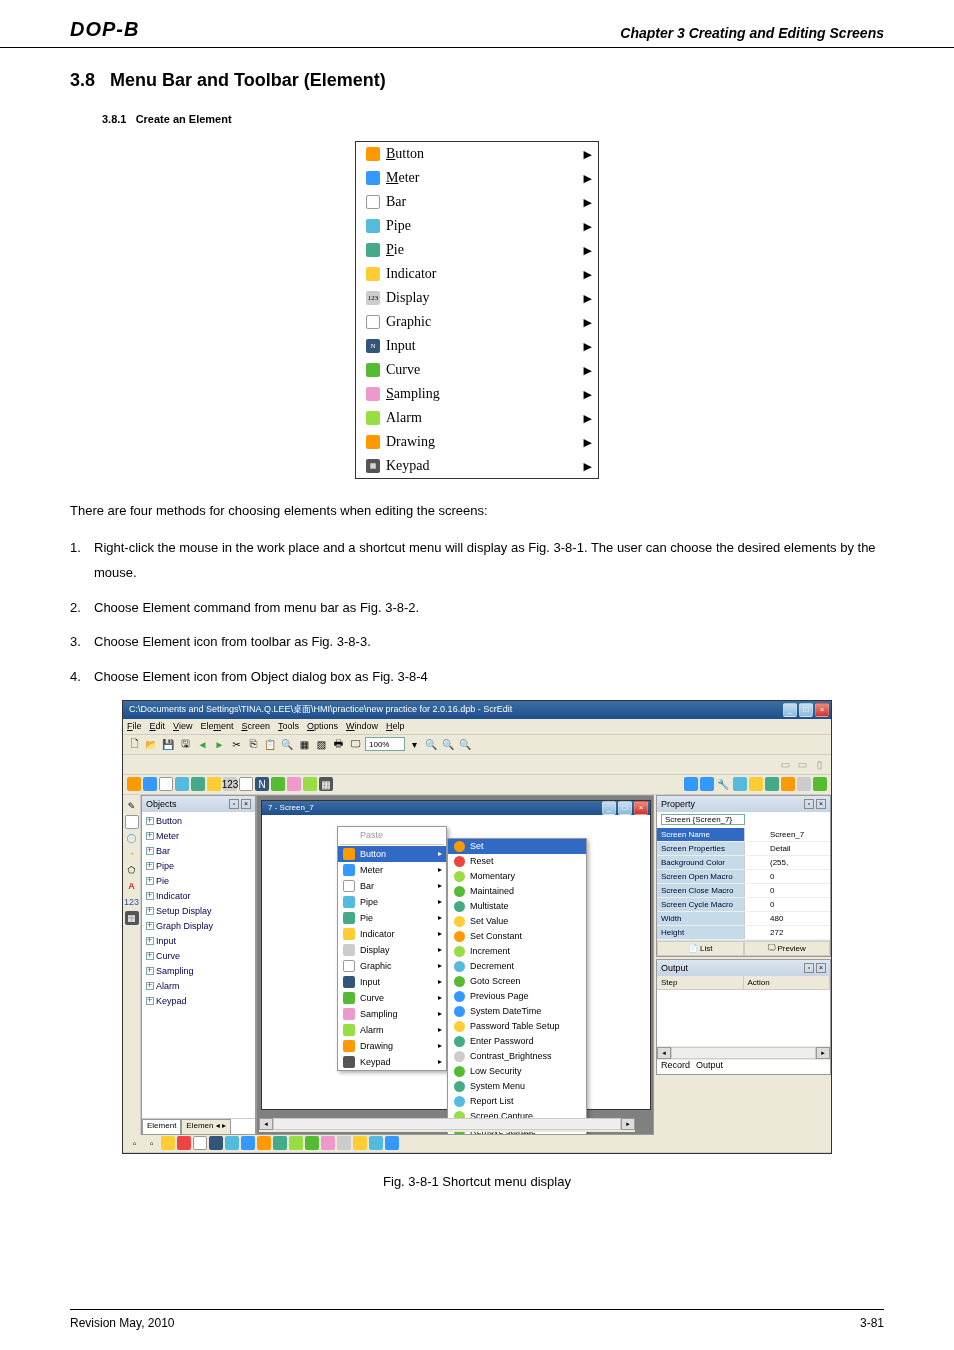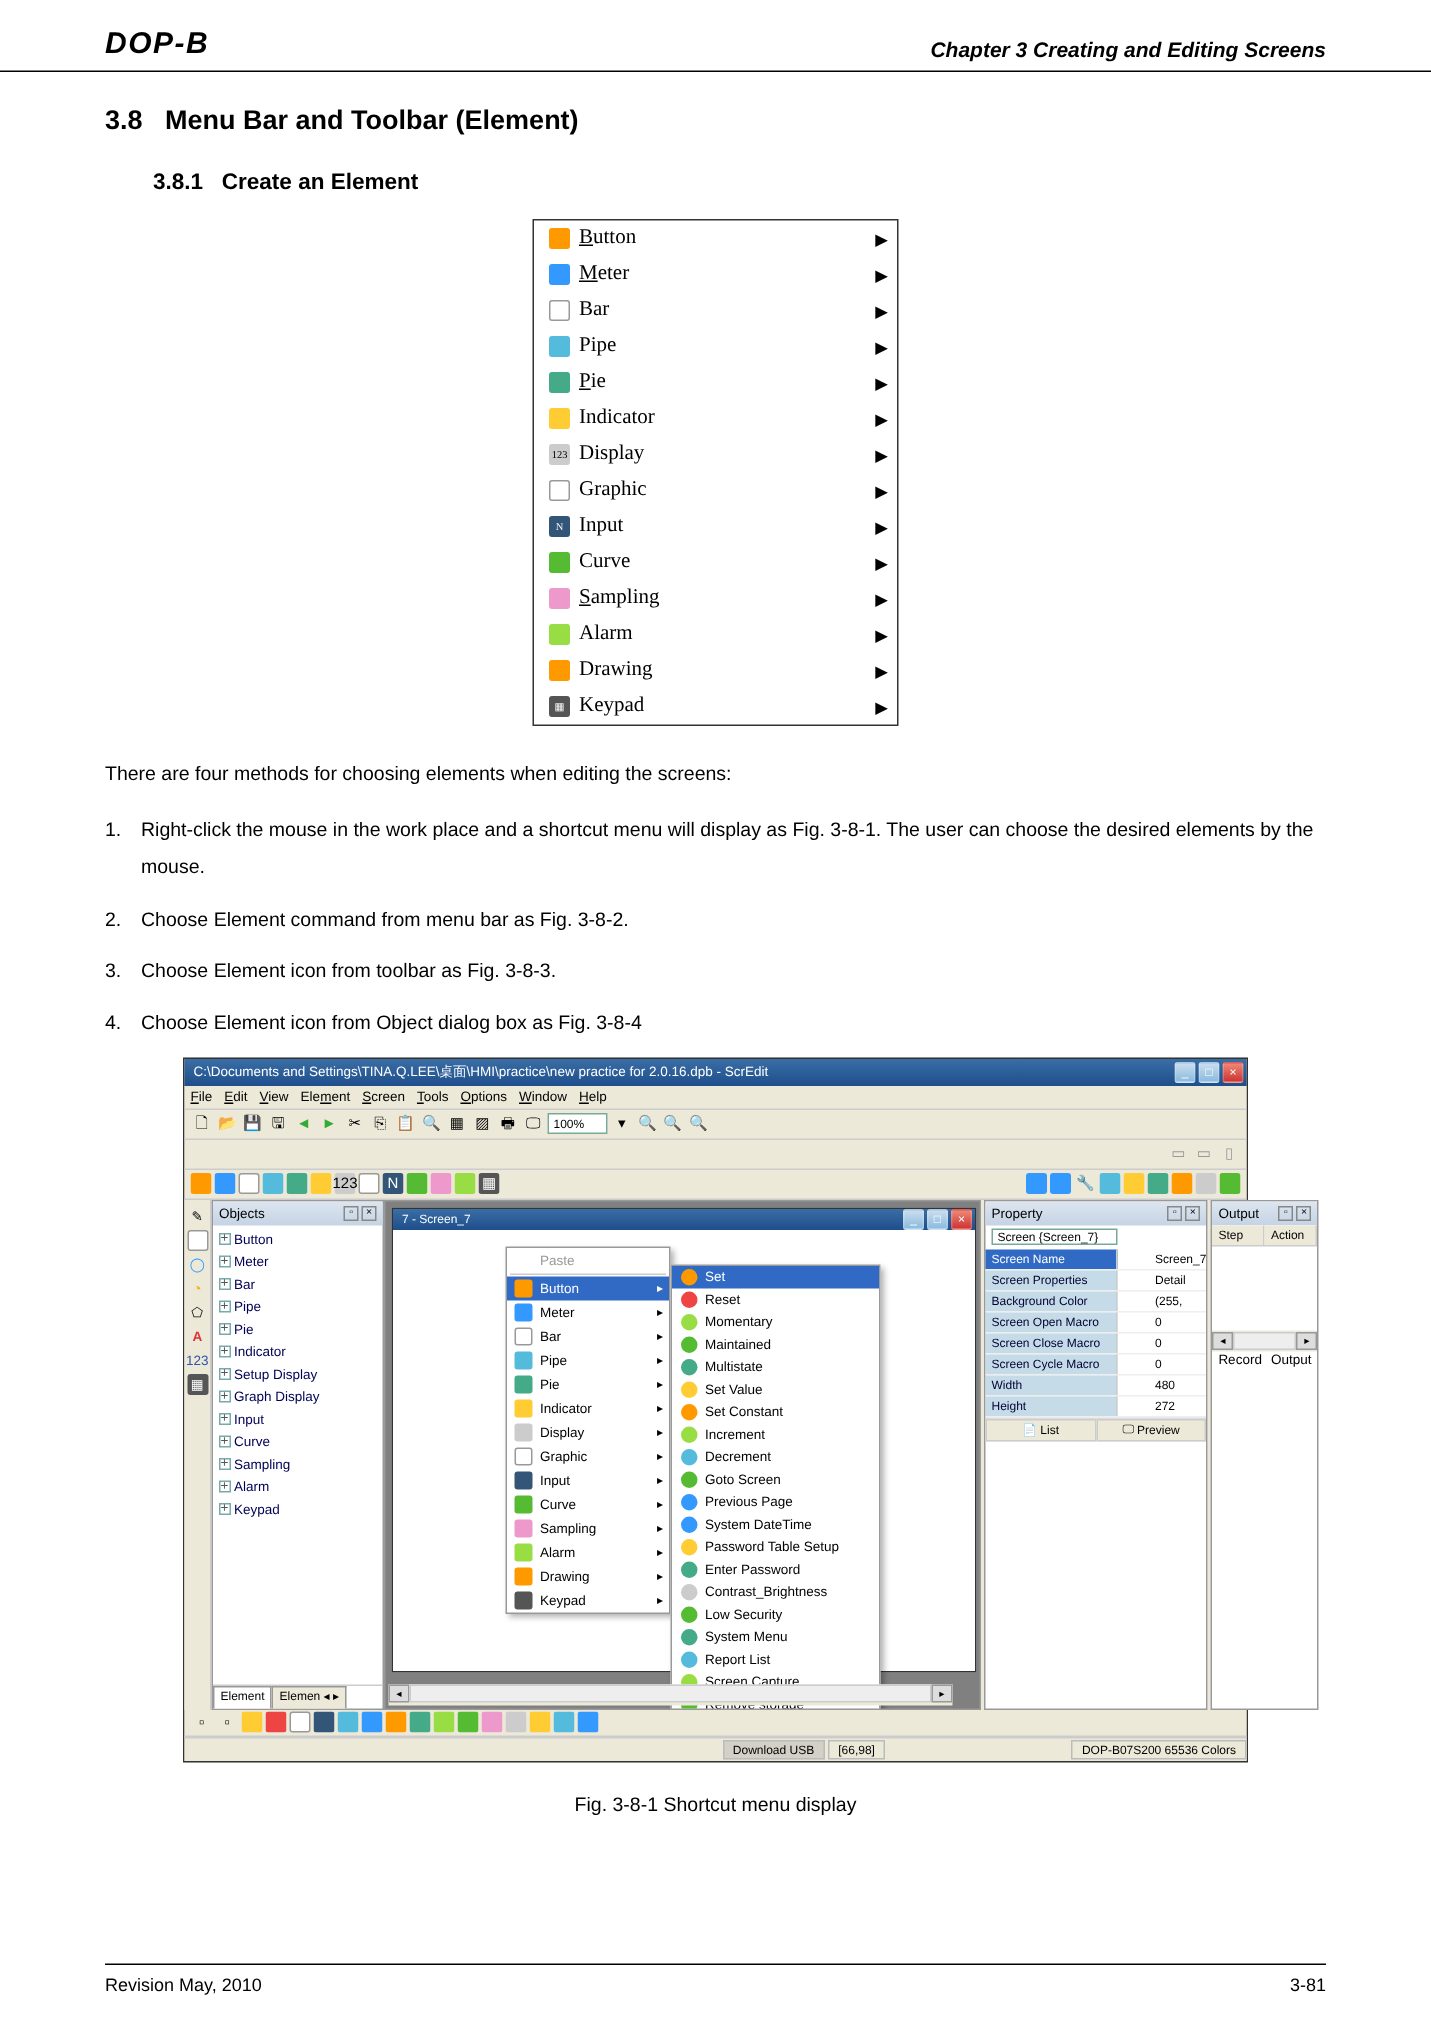--- a/index.html
+++ b/index.html
@@ -30,21 +30,21 @@
     font-style: italic;
     font-size: 14px;
   }
   .content { padding: 22px 70px 10px 70px; }
   h1.section-title {
     font-size: 18px;
     font-weight: bold;
     margin-bottom: 22px;
   }
   h2.subsection-title {
-    font-size: 15px;
+    font-size: 11px;
     font-weight: bold;
     margin-left: 32px;
     margin-bottom: 16px;
   }
   .menu-box {
     width: 244px;
     border: 1px solid #333;
     background: #fff;
     margin: 0 auto 20px auto;
     font-family: "Times New Roman", serif;
@@ -196,21 +196,21 @@
     border:1px solid #999;
     box-shadow: 2px 2px 4px rgba(0,0,0,0.3);
     font-size:9px;
   }
   .ctx-sub .ctx-row { height:15px; display:flex; align-items:center; padding:0 4px; gap:4px; }
   .ctx-sub .ctx-row .mi { width:14px; display:flex; justify-content:center; font-size:9px; }
   .ctx-sub .ctx-row.hl { background:#316ac5; color:#fff; }
   .right-panels {
     width: 177px;
     display:flex;
-    flex-direction:row;
+    flex-direction:column;
     gap:2px;
     padding:0 0 0 2px;
   }
   .prop-panel { border:1px solid #999; background:#fff; }
   .prop-body { font-size:8px; }
   .prop-row { display:flex; height:14px; align-items:center; border-bottom:1px solid #eee;gap:21px; }
   .prop-row .pname { width:88px; padding-left:4px; background:#c5dce8; color:#003; border-right:1px solid #ccc; height:100%; display:flex; align-items:center; overflow:hidden; white-space:nowrap;}
   .prop-row.hl .pname { background:#316ac5; color:#fff; }
   .prop-row .pval { flex:1; padding-left:4px; overflow:hidden; white-space:nowrap;}
   .prop-select { height:16px; display:flex; align-items:center; padding:0 4px; gap:4px; }
@@ -888,27 +888,20 @@
       <span class="tb-icon ic-sq c-teal"></span>
       <span class="tb-icon ic-sq c-lime"></span>
       <span class="tb-icon ic-sq c-green"></span>
       <span class="tb-icon ic-sq c-pink"></span>
       <span class="tb-icon ic-sq c-grey"></span>
       <span class="tb-icon ic-sq c-yel"></span>
       <span class="tb-icon ic-sq c-cyan"></span>
       <span class="tb-icon ic-sq c-blue"></span>
     </div>
 
-    <div class="statusbar">
-      <div style="flex:1"></div>
-      <div class="sb-cell dl">Download USB</div>
-      <div class="sb-cell">[66,98]</div>
-      <div style="width:120px"></div>
-      <div class="sb-cell">DOP-B07S200 65536 Colors</div>
-    </div>
   </div>
 
   <div class="fig-caption">Fig. 3-8-1 Shortcut menu display</div>
 </div>
 
 <div class="page-footer">
   <span>Revision May, 2010</span>
   <span>3-81</span>
 </div>
 

